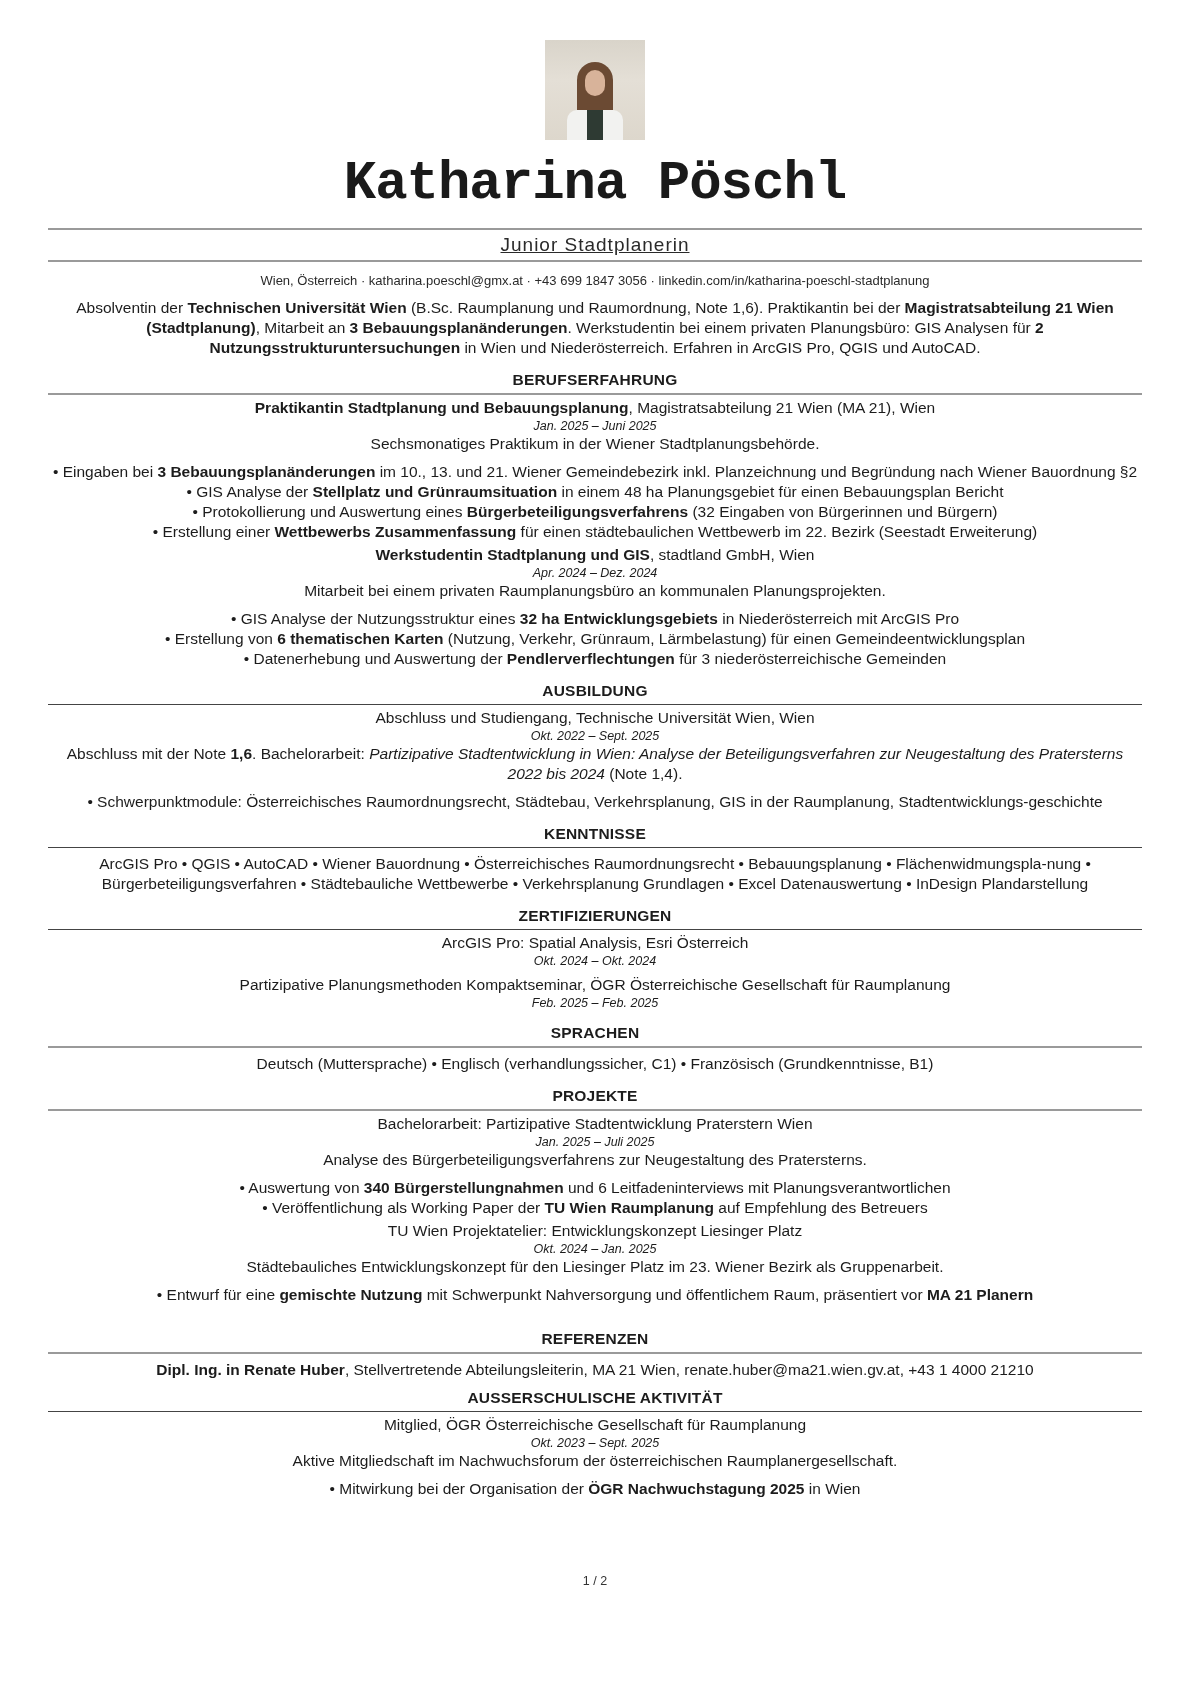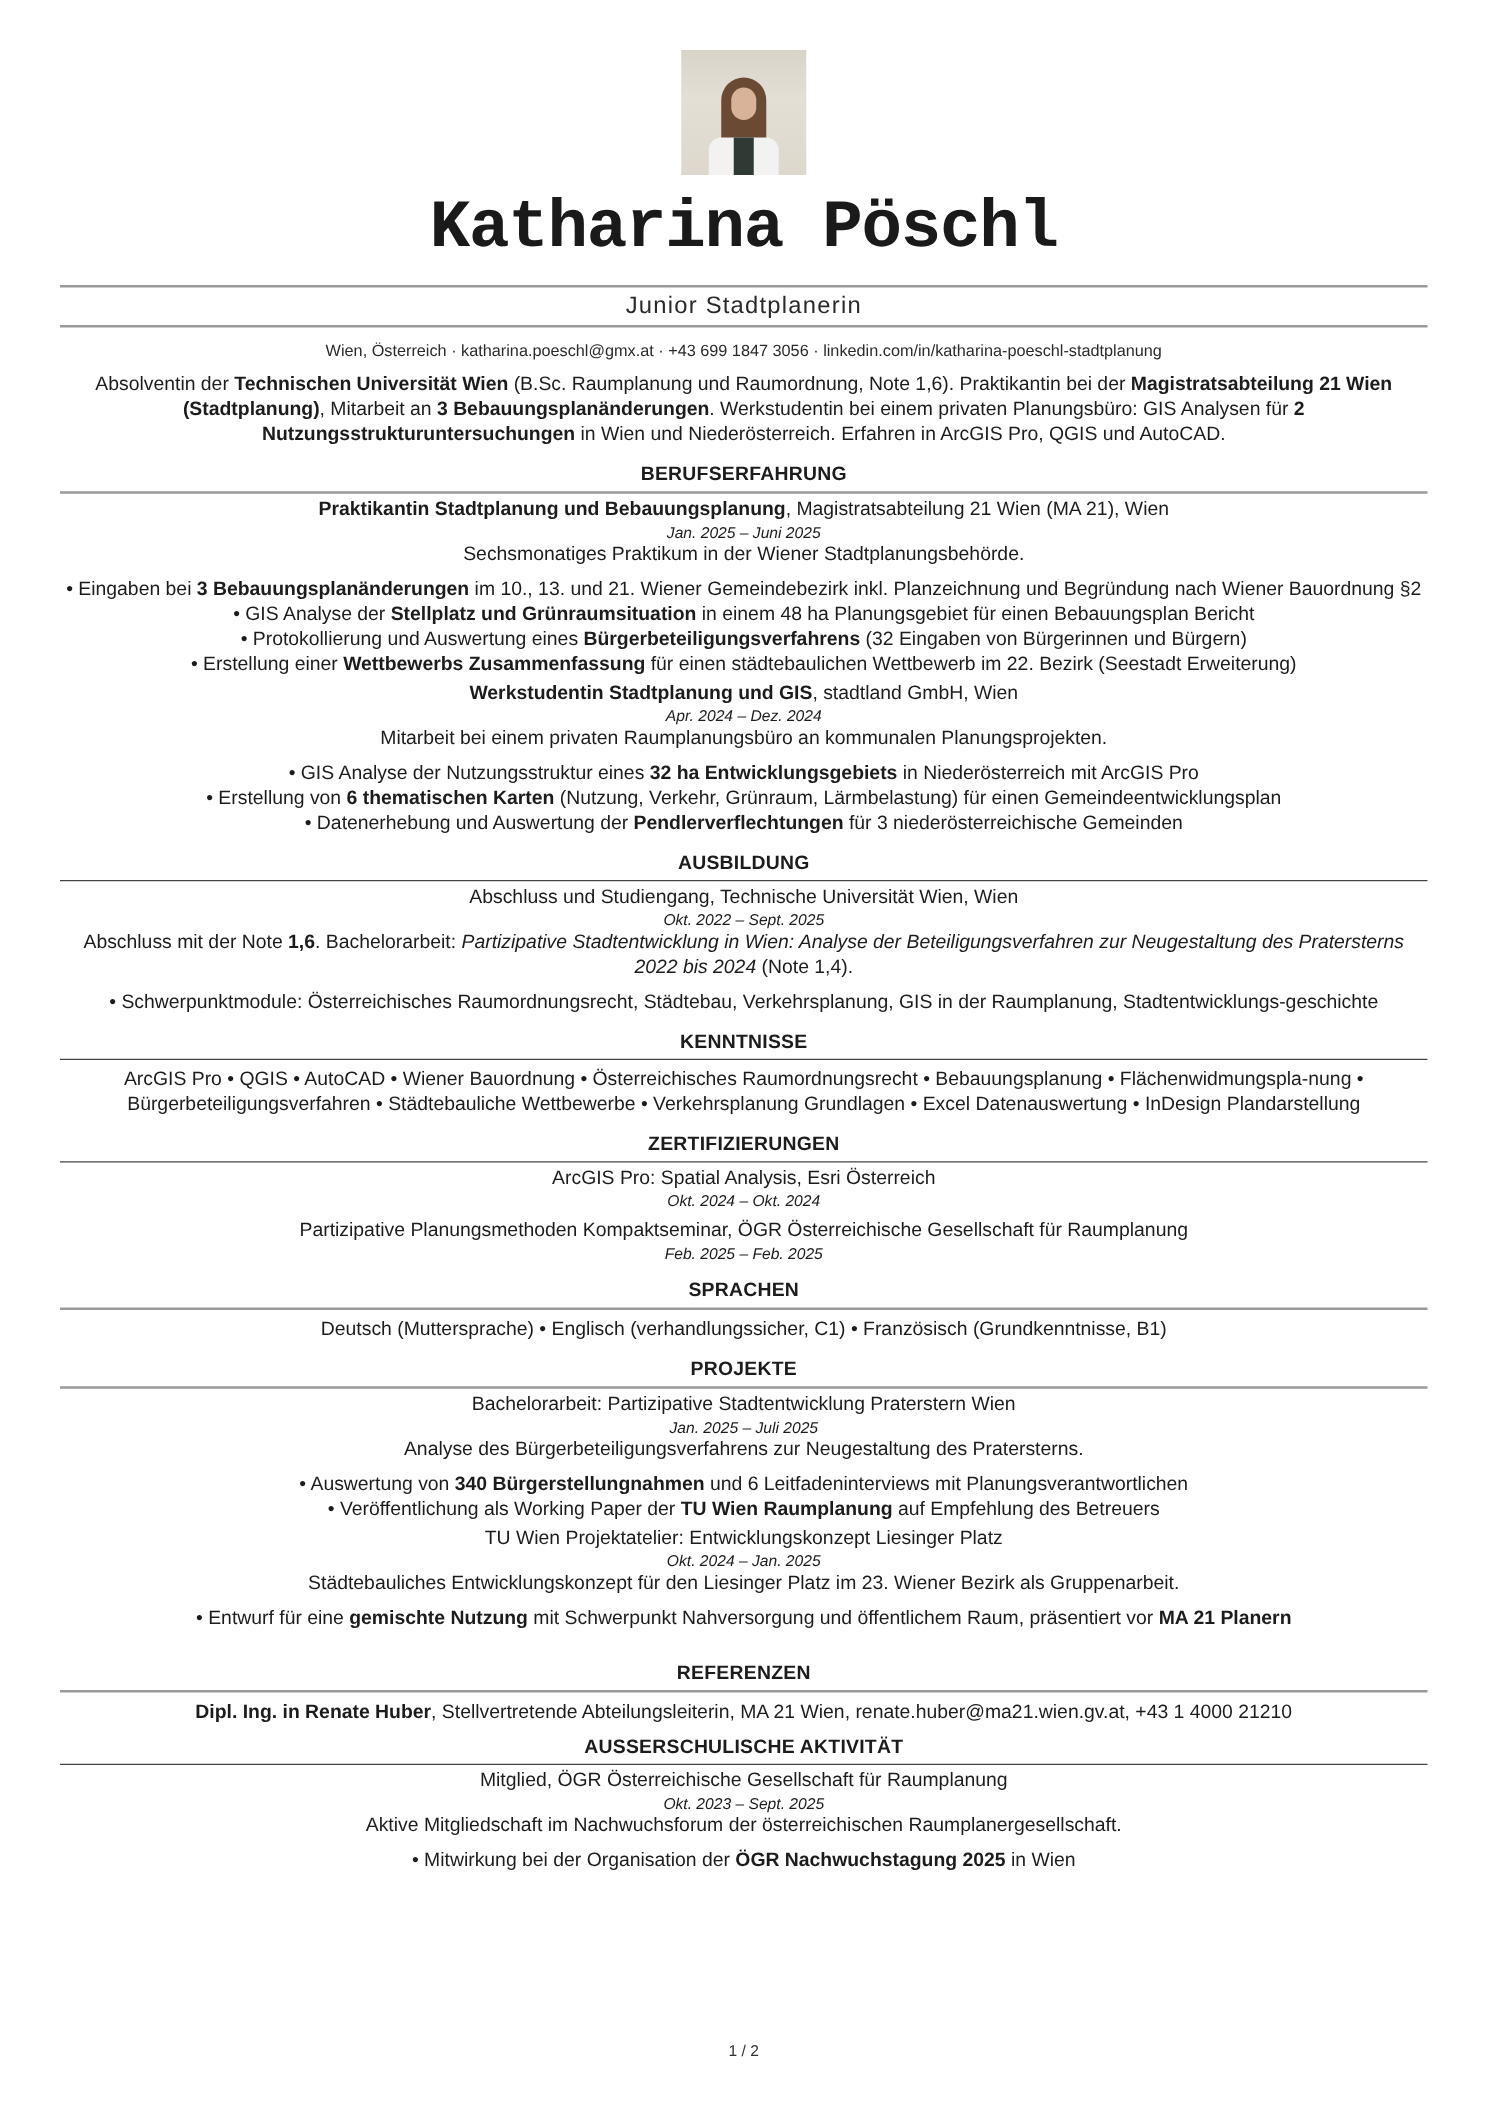--- a/index.html
+++ b/index.html
@@ -18,34 +18,34 @@
   .photo .face { position: absolute; left: 40px; top: 30px; width: 20px; height: 26px; border-radius: 10px; background: #d8b39a; }
   .photo .jacket { position: absolute; left: 22px; top: 70px; width: 56px; height: 34px; border-radius: 10px 10px 0 0; background: #f2f2f0; }
   .photo .shirt { position: absolute; left: 42px; top: 70px; width: 16px; height: 30px; background: #2e3a33; }
   .name {
     font-family: Liberation Mono, monospace; font-weight: bold;
     font-size: 54px; letter-spacing: -1px; margin: 12px 0 0; line-height: 64px; color: #1a1a1a;
   }
   .rule { border: 0; border-top: 2px solid #9a9a9a; margin: 0; }
   .rule.dark { border-top: 1.5px solid #444; }
   .title-bar { margin-top: 12px; }
-  .subtitle { font-size: 19px; letter-spacing: 1px; line-height: 30px; color: #2a2a2a; }
+  .subtitle { font-size: 19px; letter-spacing: 1px; line-height: 30px; color: #2a2a2a; text-decoration: underline; }
   .contact { font-size: 13px; margin-top: 10px; line-height: 18px; color: #2a2a2a; }
   .summary { font-size: 15.5px; line-height: 20px; margin-top: 8px; }
   .section-title {
     font-weight: bold; font-size: 15.5px; margin-top: 12px; line-height: 20px; letter-spacing: 0.2px;
   }
   .section-title + .rule { margin-top: 3px; }
   .entry-head { font-size: 15.5px; line-height: 20px; margin-top: 3px; }
   .date { font-style: italic; font-size: 12.5px; line-height: 16px; }
   .desc { font-size: 15.5px; line-height: 20px; }
   .bullets { margin-top: 8px; }
   .bullet { font-size: 15.5px; line-height: 20px; }
   .inline-list { font-size: 15.5px; line-height: 20px; margin-top: 6px; }
-  .pager { position: absolute; left: 0; right: 0; top: 1634px; text-align: center; font-size: 12.5px; color: #333; }
+  .pager { position: absolute; left: 0; right: 0; top: 1574px; text-align: center; font-size: 12.5px; color: #333; }
   b { font-weight: bold; }
   .e { margin-top: 6px; }
 </style>
 </head>
 <body>
 
 <div class="page">
 
   <div class="photo">
     <div class="hair"></div>

